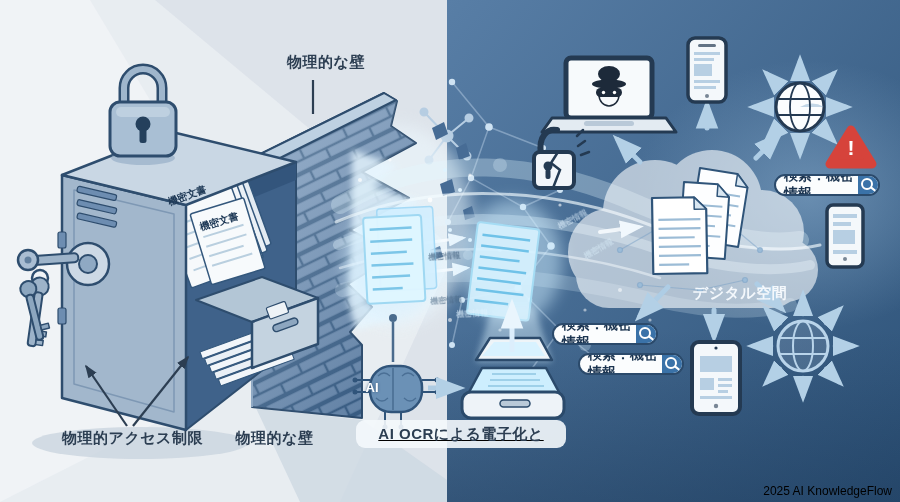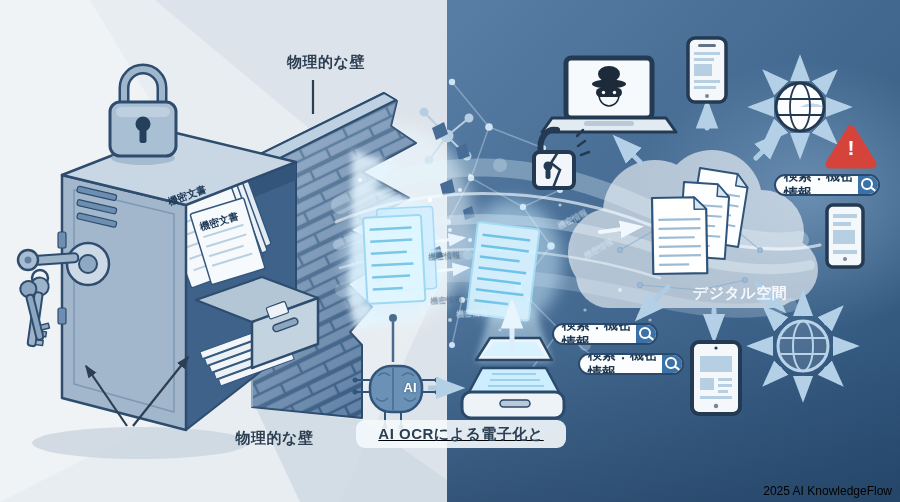--- a/index.html
+++ b/index.html
@@ -433,23 +433,24 @@
           <path d="M826,369 L839,382" marker-end="url(#mLight)"></path>
     </g>
   </g>
 </svg>
 
 <div class="abs cap" style="left:268px;top:53px;width:116px;">物理的な壁</div>
 
 <span class="abs doc-label" style="left:166px;top:196px;transform:rotate(-20deg);">機密文書</span>
 <span class="abs doc-label" style="left:198px;top:221px;transform:rotate(-17deg);">機密文書</span>
 
+<div class="abs cap" style="left:30px;top:429px;width:205px;">物理的アクセス制限</div>
 <div class="abs cap" style="left:222px;top:429px;width:105px;">物理的な壁</div>
 
-<div class="abs ai-label" style="left:395px;top:380px;width:30px;">AI</div>
+<div class="abs ai-label" style="left:357px;top:380px;width:30px;">AI</div>
 
 <div class="abs ocr-box" style="left:356px;top:420px;width:198px;text-decoration:underline;">
   <div class="cap" style="font-size:15px;">AI OCRによる電子化と</div>
 </div>
 
 <span class="abs frag" style="left:428px;top:252px;transform:rotate(-4deg);color:rgba(60,90,120,0.6);">機密情報</span>
 <span class="abs frag" style="left:430px;top:296px;transform:rotate(-4deg);color:rgba(70,100,130,0.55);">機密情報</span>
 <span class="abs frag" style="left:456px;top:309px;transform:rotate(-3deg);color:rgba(225,243,255,0.6);">機密情報</span>
 <span class="abs frag" style="left:556px;top:222px;transform:rotate(-28deg);color:rgba(225,243,255,0.55);">機密情報</span>
 <span class="abs frag" style="left:582px;top:252px;transform:rotate(-30deg);color:rgba(225,243,255,0.45);">機密情報</span>

